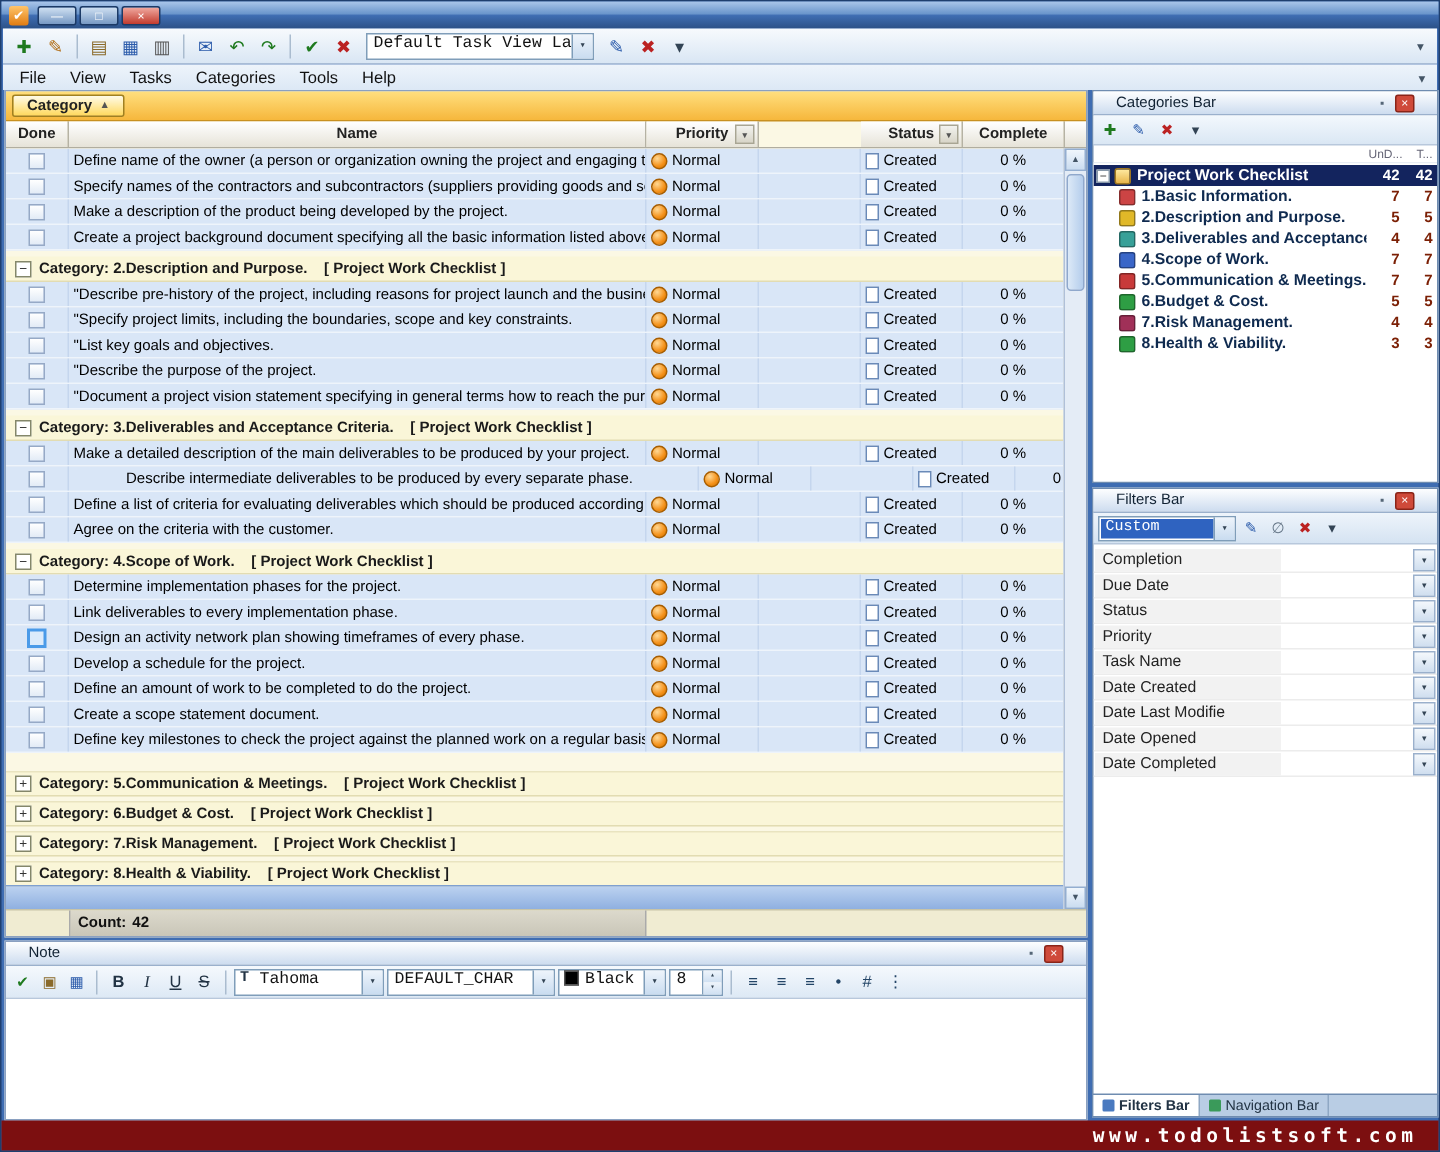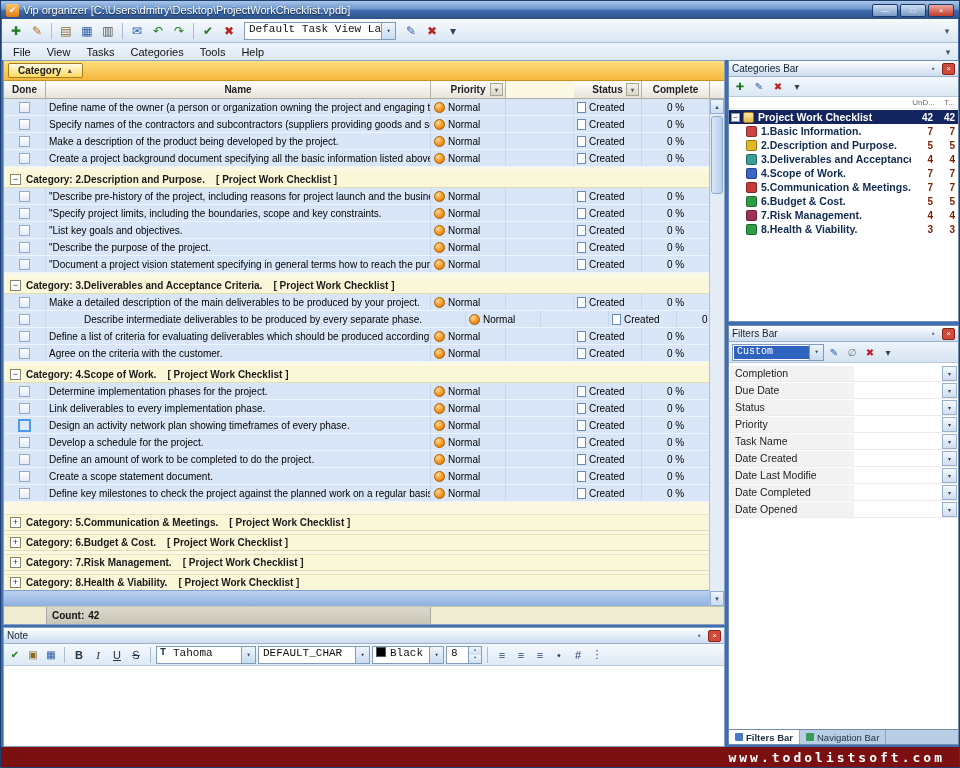--- a/index.html
+++ b/index.html
@@ -76,21 +76,21 @@
   .scroll-btn{height:15px;flex:0 0 auto;background:linear-gradient(#f0f6fc,#cadcf0);border:1px solid #93aed0;font-size:6px;color:#456;
     display:flex;align-items:center;justify-content:center;}
   .scroll-btn.down{margin-top:auto;}
   .scroll-thumb{height:78px;margin:2px 1px;background:linear-gradient(90deg,#dce9f7,#b4cdec);border:1px solid #8fa8cc;border-radius:3px;}
 
   
   .right-panel{position:absolute;left:727px;top:59px;width:231px;bottom:22px;display:flex;flex-direction:column;}
   .categories-panel{height:262px;border:1px solid #6f8cb0;background:#fff;display:flex;flex-direction:column;margin-bottom:3px;}
   .filters-panel{flex:1;border:1px solid #6f8cb0;background:#fff;display:flex;flex-direction:column;}
   .panel-header{height:16px;flex:0 0 auto;background:linear-gradient(#fdfeff,#cddcef);border-bottom:1px solid #9ab0cc;
-    display:flex;align-items:center;padding:0 3px;font-size:10px;color:#123;}
+    display:flex;align-items:center;padding:0 15px;font-size:10px;color:#123;}
   .panel-title{flex:1;white-space:nowrap;overflow:hidden;}
   .ph-icon{width:13px;height:12px;margin-left:2px;font-size:8px;display:flex;align-items:center;justify-content:center;color:#567;}
   .ph-icon.close{background:#cf4a3a;color:#fff;border:1px solid #8a2418;border-radius:2px;}
   .cat-toolbar{height:20px;flex:0 0 auto;background:linear-gradient(#f3f8fd,#dae7f4);border-bottom:1px solid #b8c8dc;
     display:flex;align-items:center;padding:0 3px;gap:3px;}
   .tree-colhead{height:12px;flex:0 0 auto;display:flex;justify-content:flex-end;align-items:center;font-size:8px;color:#667;
     padding-right:3px;border-bottom:1px solid #e8edf4;}
   .tree-colhead span{text-align:right;}
   .tree-colhead .w1{width:26px;}
   .tree-colhead .w2{width:20px;}
@@ -145,21 +145,20 @@
     font-family:"DejaVu Sans Mono",monospace;font-weight:bold;font-size:13px;letter-spacing:3px;
     display:flex;align-items:center;justify-content:flex-end;padding-right:14px;}
 </style>
 </head>
 <body>
 
 <div class="window">
 
   <div class="titlebar">
     <span class="app-icon">✔</span>
-    <span class="title-text">Vip organizer [C:\Users\dmitry\Desktop\ProjectWorkChecklist.vpdb]</span>
     <span id="win-controls" style="display:flex;">
         <span class="win-btn">—</span>
         <span class="win-btn">□</span>
         <span class="win-btn close">×</span>
       </span>
   </div>
 
   <div class="toolbar">
     <span id="toolbar-left" style="display:flex;align-items:center;gap:1px;">
         <span class="tb-icon" style="color: rgb(31, 122, 31);">✚</span>
@@ -724,26 +723,26 @@
             <span class="filter-label">Date Created</span>
             <span class="filter-flex"></span>
             <span class="filter-arrow">▾</span>
           </div>
           <div class="filter-row">
             <span class="filter-label">Date Last Modifie</span>
             <span class="filter-flex"></span>
             <span class="filter-arrow">▾</span>
           </div>
           <div class="filter-row">
-            <span class="filter-label">Date Completed</span>
+            <span class="filter-label">Date Opened</span>
             <span class="filter-flex"></span>
             <span class="filter-arrow">▾</span>
           </div>
           <div class="filter-row">
-            <span class="filter-label">Date Opened</span>
+            <span class="filter-label">Date Completed</span>
             <span class="filter-flex"></span>
             <span class="filter-arrow">▾</span>
           </div>
         </div>
     </div>
     <div class="side-tabs" id="side-tabs">
         <div class="side-tab active">
           <span class="tab-icon" style="background: rgb(74, 122, 192);"></span>
           <span>Filters Bar</span>
         </div>

